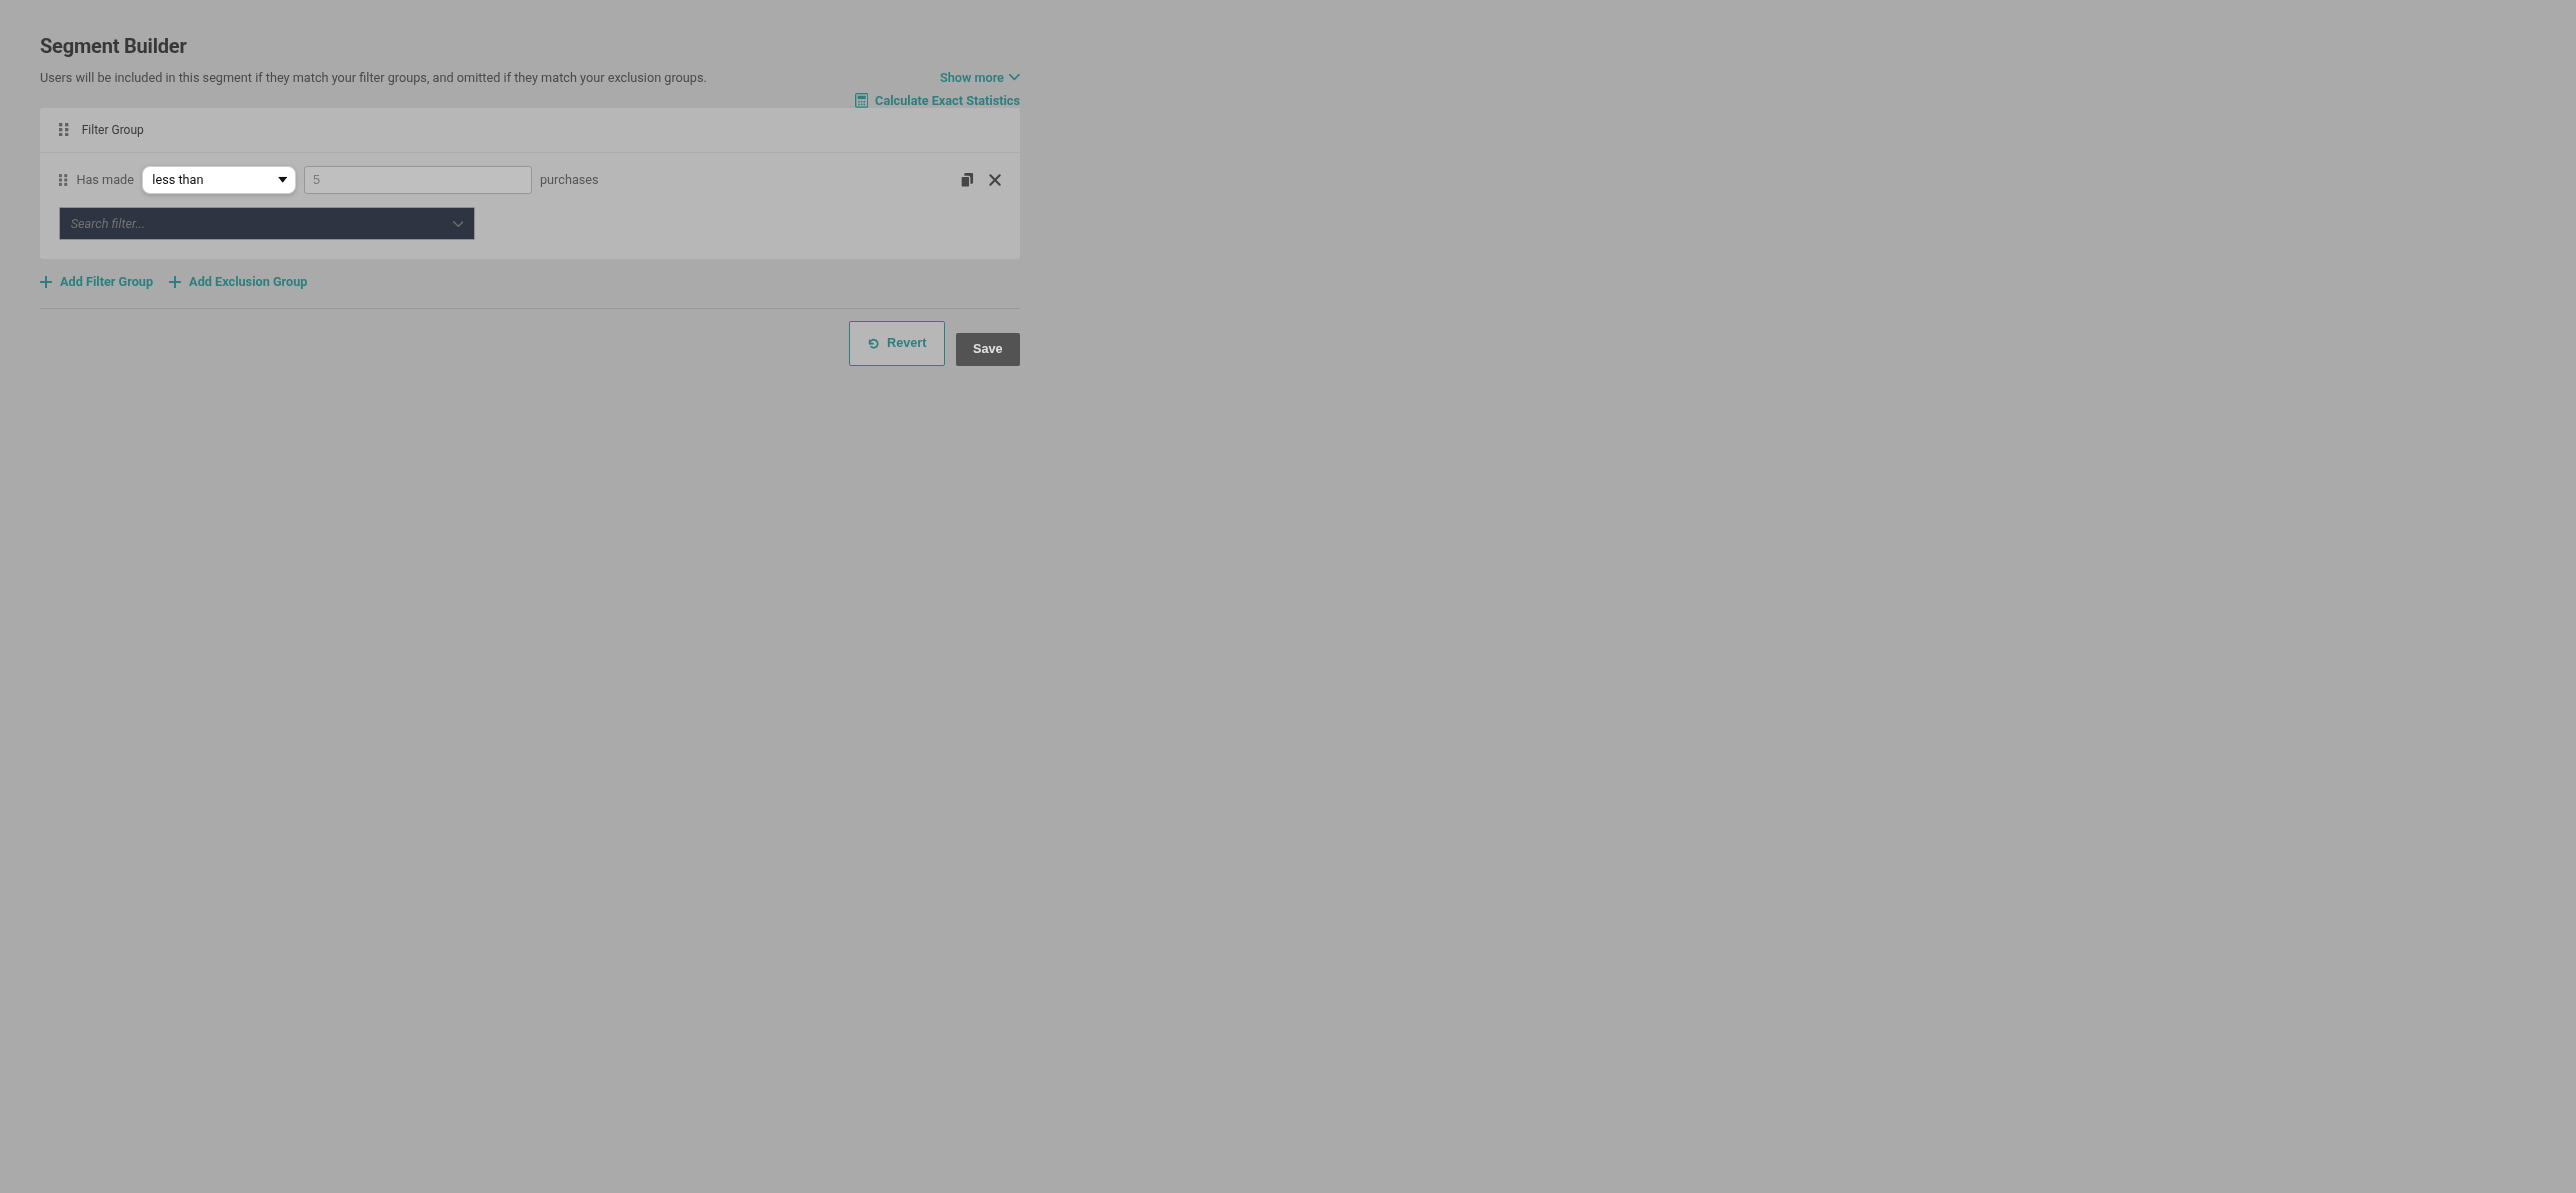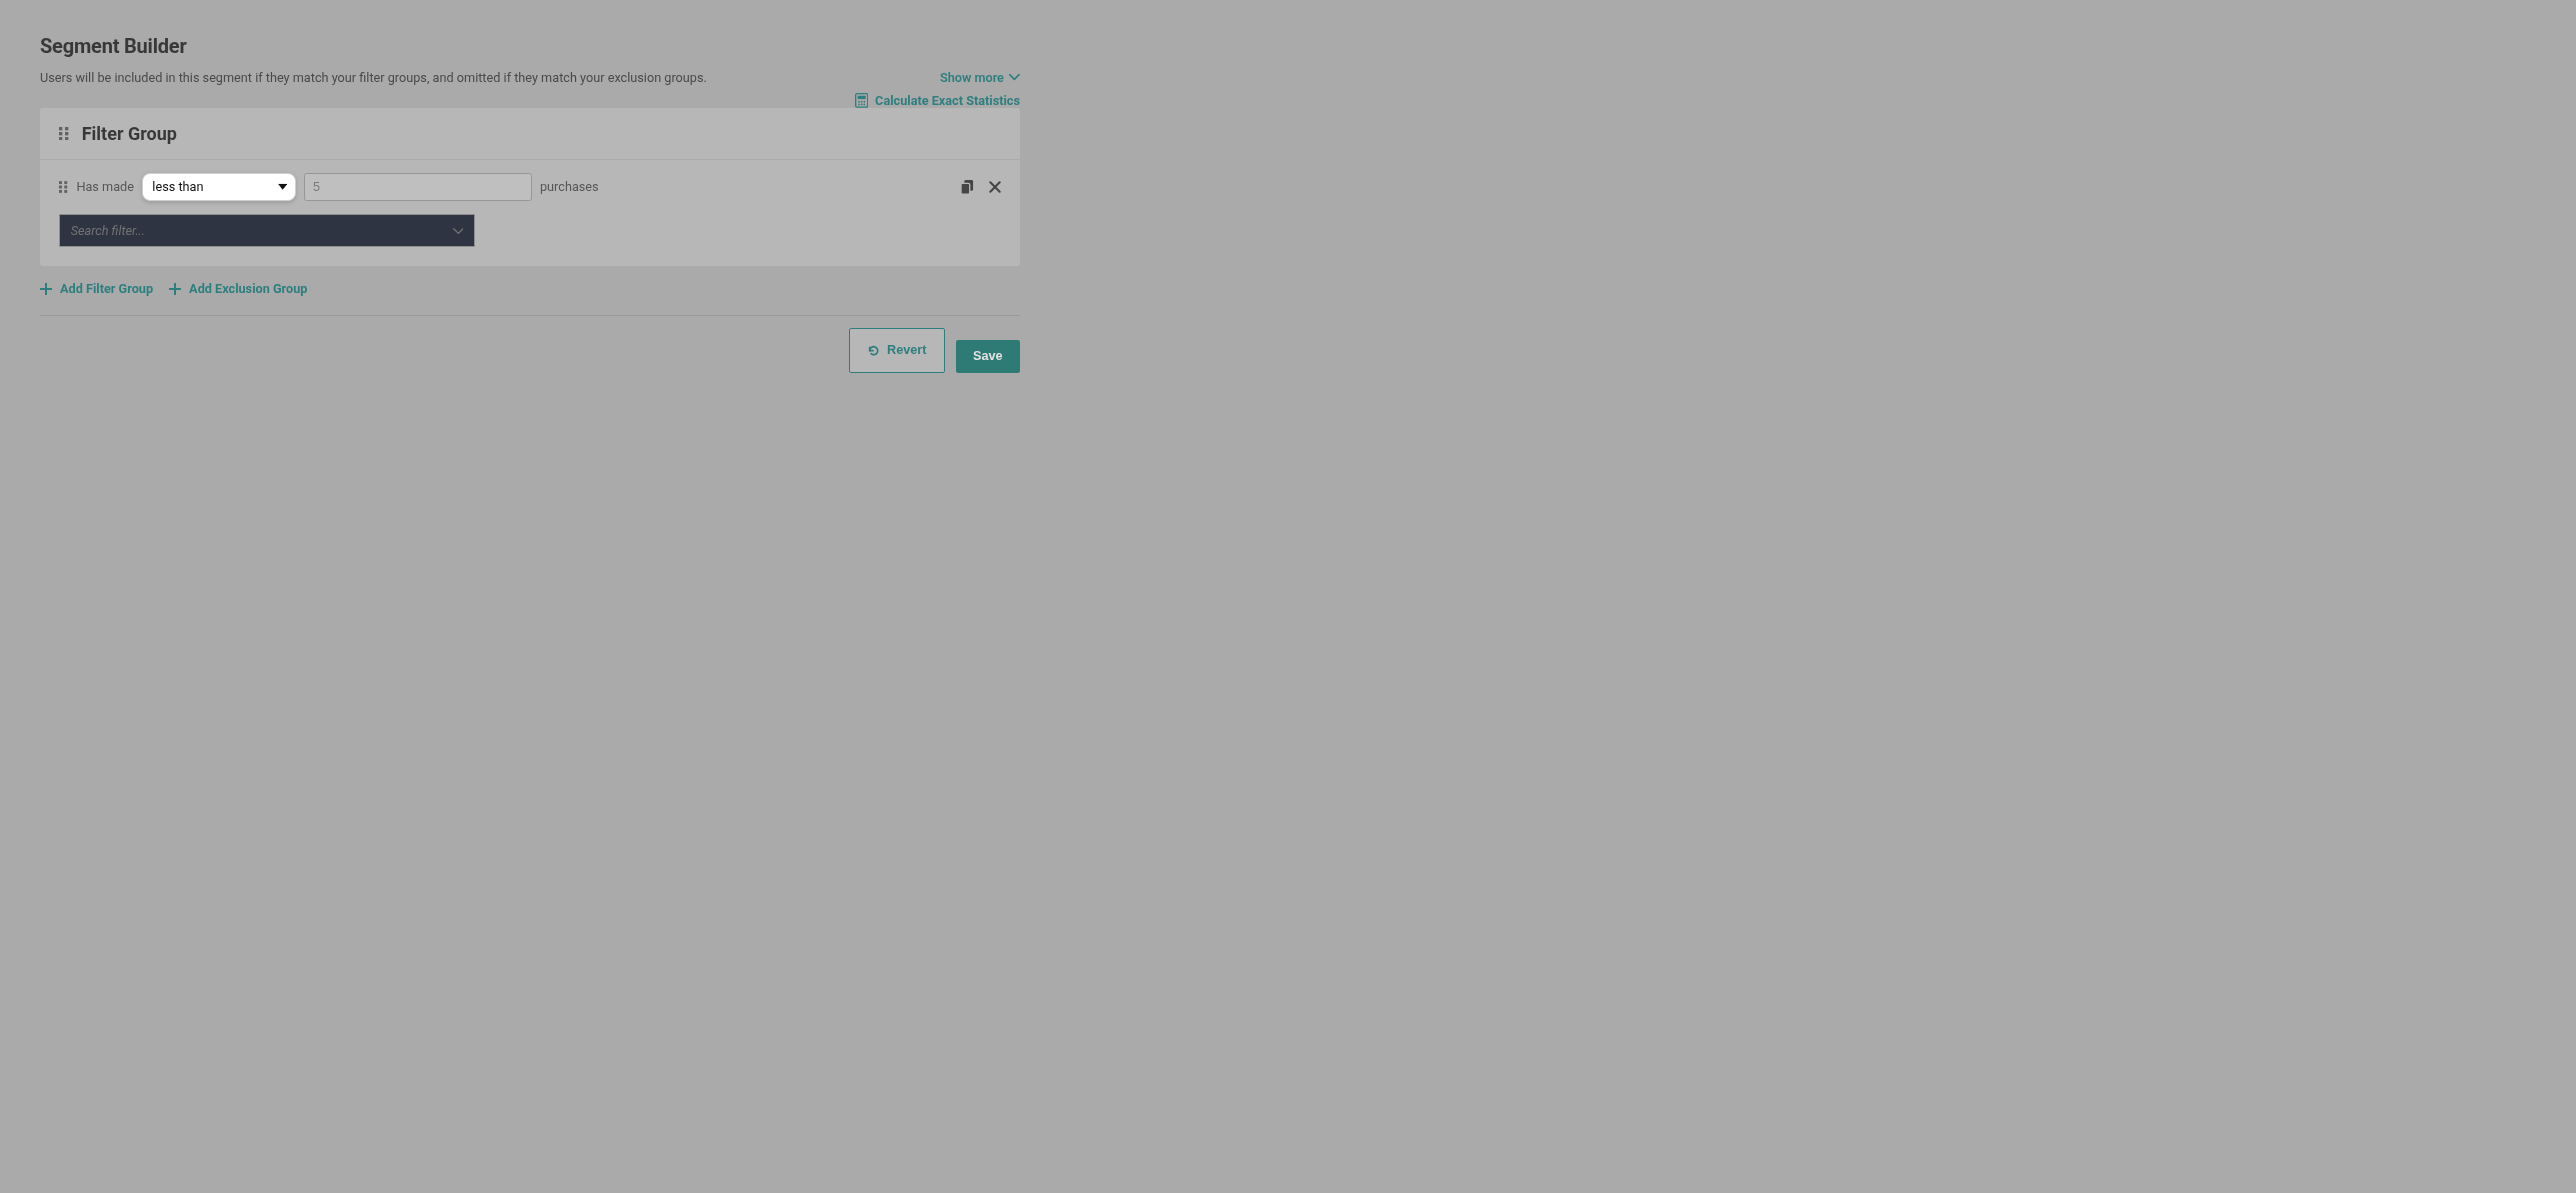--- a/index.html
+++ b/index.html
@@ -70,22 +70,22 @@
       align-items: center;
       gap: 12px;
       padding: 14.8px 19px;
       border-bottom: 0.7px solid rgba(0,0,0,0.08);
     }
     .drag-handle {
       color: #555;
       display: inline-flex;
     }
     .filter-header-title {
-      font-size: 18px;
-      font-weight: 700;
+      font-size: 12px;
+      font-weight: 400;
       color: #1c1c1c;
     }
     .filter-body {
       padding: 13.4px 19px 19px 19px;
     }
     .filter-row {
       display: flex;
       align-items: center;
       gap: 8px;
       margin-bottom: 13.4px;
@@ -183,21 +183,21 @@
       border-radius: 2px;
       cursor: pointer;
       border: none;
     }
     .btn-outline {
       background: #c6c6c6;
       color: #0e7b7b;
       border: 1.3px solid #0e7b7b;
     }
     .btn-primary {
-      background: #0f766e;
+      background: #404040;
       color: #fff;
       margin-top: 12px;
     }
     svg { display: block; }
   </style>
 </head>
 <body>
 
 <div class="container">
   <h1>Segment Builder</h1>

